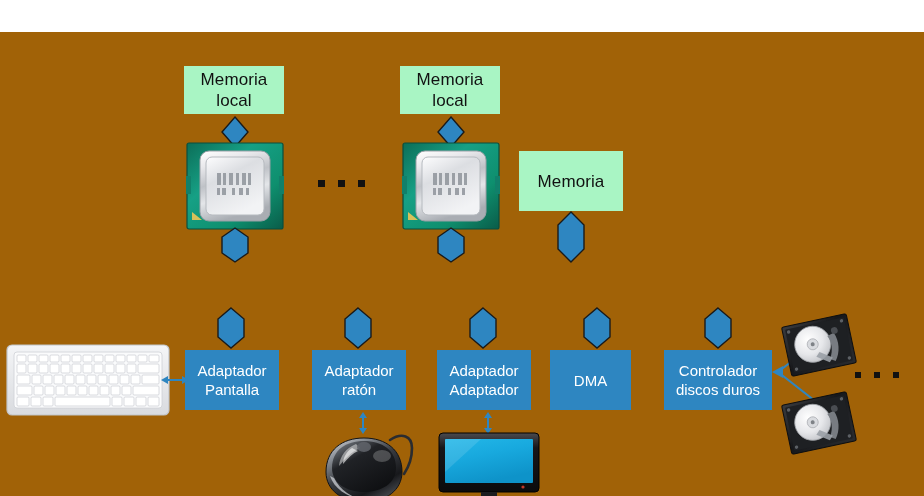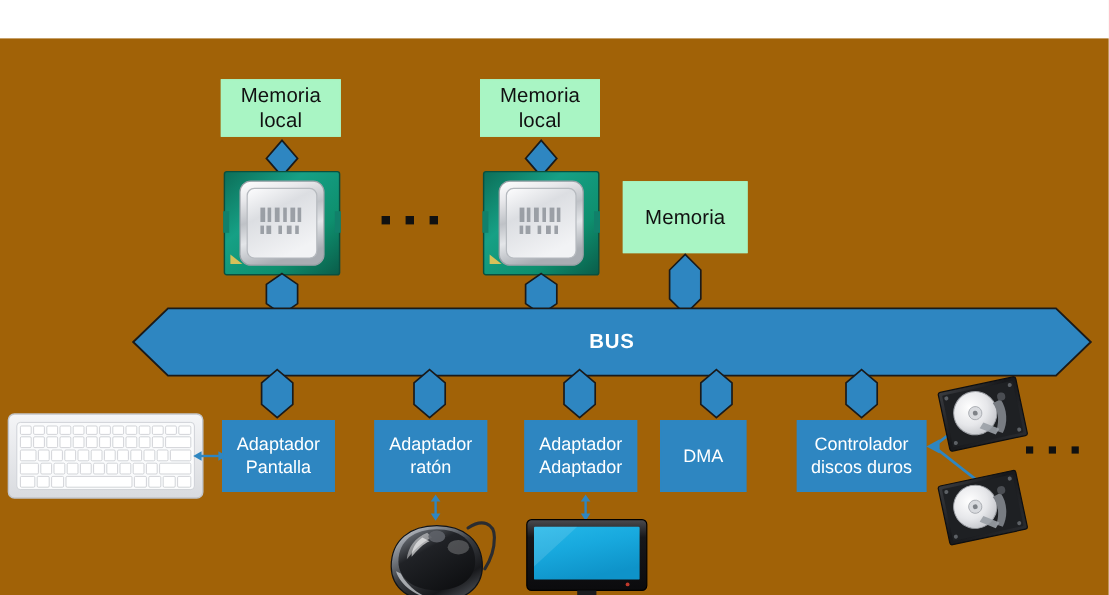--- a/index.html
+++ b/index.html
@@ -211,26 +211,20 @@
   <svg class="abs" style="left:221px;top:196px;width:28px;height:34px;" viewBox="0 0 28 34">
     <polygon points="14,0 27,9 27,25 14,34 1,25 1,9" fill="#2E86C1" stroke="#1A1A1A" stroke-width="1.4"></polygon>
   </svg>
   <svg class="abs" style="left:437px;top:196px;width:28px;height:34px;" viewBox="0 0 28 34">
     <polygon points="14,0 27,9 27,25 14,34 1,25 1,9" fill="#2E86C1" stroke="#1A1A1A" stroke-width="1.4"></polygon>
   </svg>
   <svg class="abs" style="left:557px;top:180px;width:28px;height:50px;" viewBox="0 0 28 50">
     <polygon points="14,0 27,13 27,37 14,50 1,37 1,13" fill="#2E86C1" stroke="#1A1A1A" stroke-width="1.4"></polygon>
   </svg>
 
-  <div class="abs bus-wrap">
-    <svg width="800" height="58" viewBox="0 0 800 58">
-      <polygon points="30,1 770,1 799,29 770,57 30,57 1,29" fill="#2E86C1" stroke="#1A1A1A" stroke-width="1.6"></polygon>
-    </svg>
-    <div class="bus-label">BUS</div>
-  </div>
 
   <svg class="abs" style="left:217px;top:276px;width:28px;height:40px;" viewBox="0 0 28 40">
     <polygon points="14,0 27,11 27,29 14,40 1,29 1,11" fill="#2E86C1" stroke="#1A1A1A" stroke-width="1.4"></polygon>
   </svg>
   <svg class="abs" style="left:344px;top:276px;width:28px;height:40px;" viewBox="0 0 28 40">
     <polygon points="14,0 27,11 27,29 14,40 1,29 1,11" fill="#2E86C1" stroke="#1A1A1A" stroke-width="1.4"></polygon>
   </svg>
   <svg class="abs" style="left:469px;top:276px;width:28px;height:40px;" viewBox="0 0 28 40">
     <polygon points="14,0 27,11 27,29 14,40 1,29 1,11" fill="#2E86C1" stroke="#1A1A1A" stroke-width="1.4"></polygon>
   </svg>
@@ -255,21 +249,21 @@
     </div>
   </div>
 
   <div class="abs bluebox" style="left:437px;top:318px;width:94px;height:60px;">
     <div>
       <div>Adaptador</div>
       <div>Adaptador</div>
     </div>
   </div>
 
-  <div class="abs bluebox" style="left:550px;top:318px;width:72px;height:60px;">
+  <div class="abs bluebox" style="left:550px;top:318px;width:81px;height:60px;">
     <div>
       <div>DMA</div>
     </div>
   </div>
 
   <div class="abs bluebox" style="left:664px;top:318px;width:108px;height:60px;">
     <div>
       <div>Controlador</div>
       <div>discos duros</div>
     </div>

